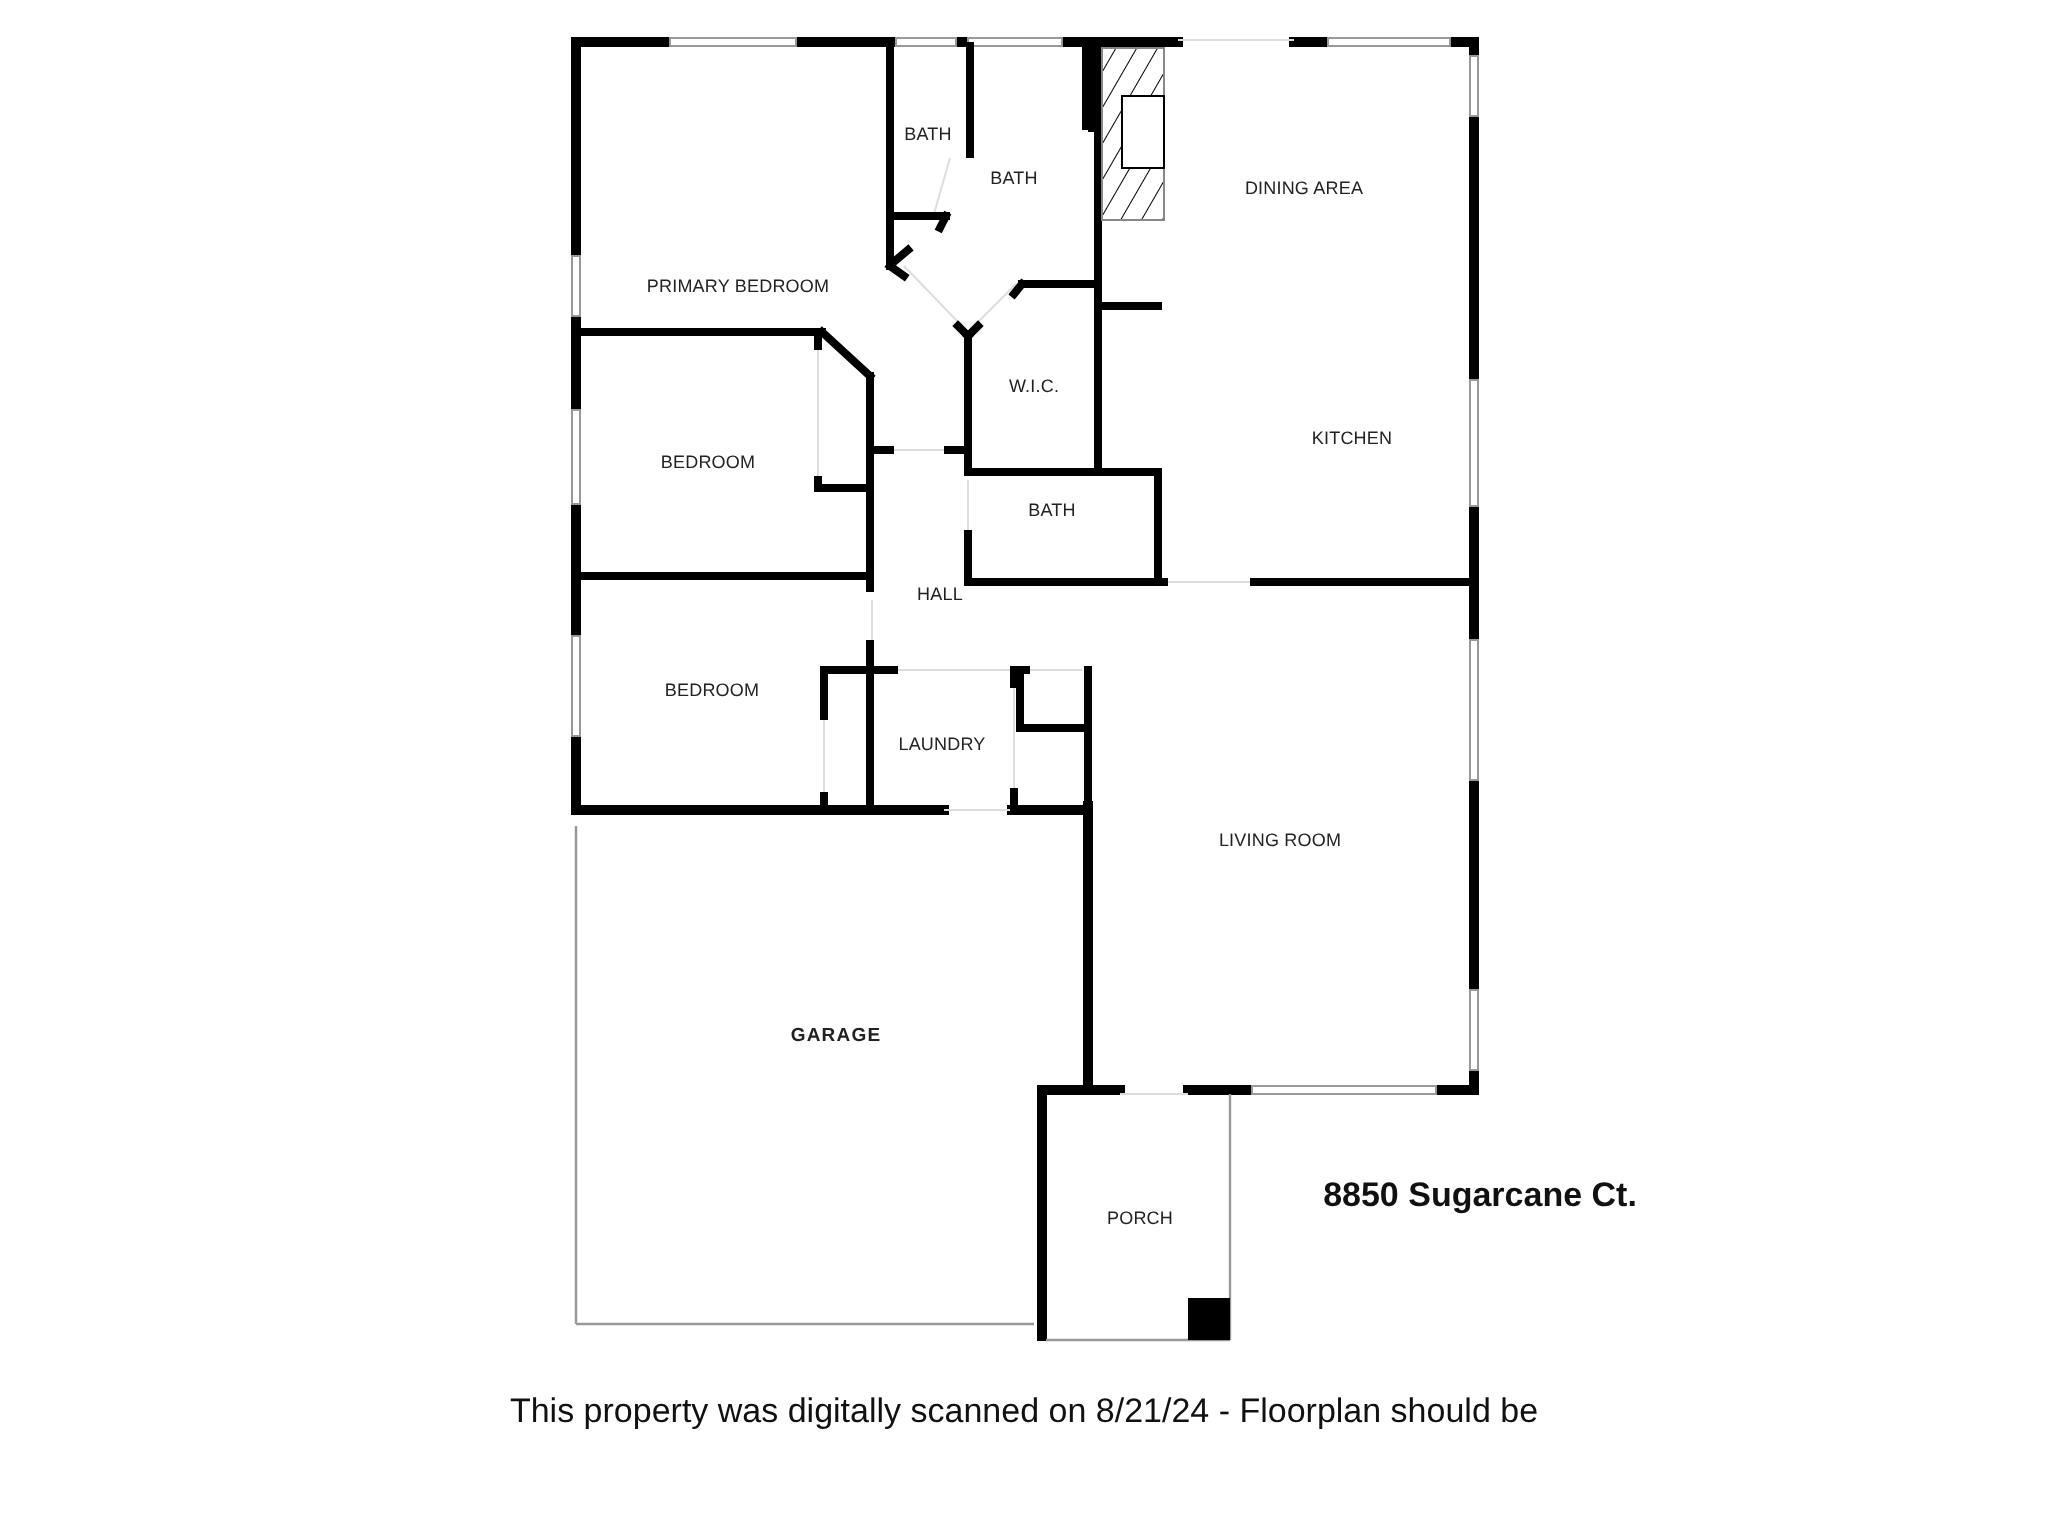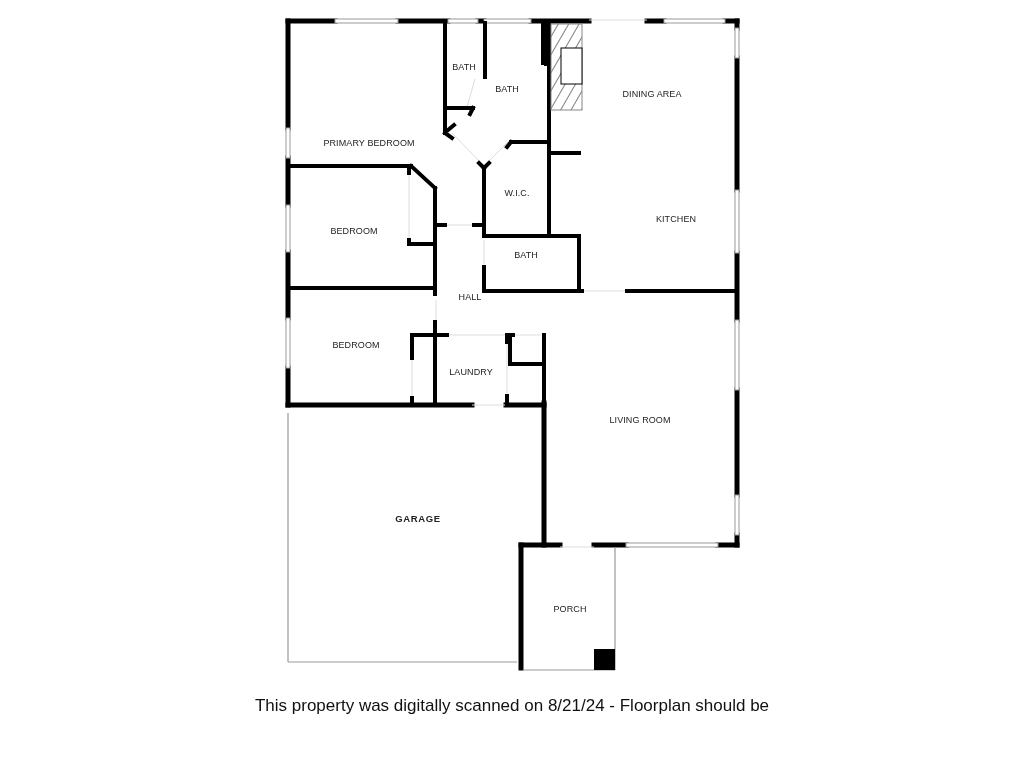--- a/index.html
+++ b/index.html
@@ -164,17 +164,18 @@
 <div class="room-label" style="left:354px;top:231px;">BEDROOM</div>
 <div class="room-label" style="left:526px;top:255px;">BATH</div>
 <div class="room-label" style="left:470px;top:297px;">HALL</div>
 <div class="room-label" style="left:356px;top:345px;">BEDROOM</div>
 <div class="room-label" style="left:471px;top:372px;">LAUNDRY</div>
 <div class="room-label" style="left:640px;top:420px;">LIVING ROOM</div>
 <div class="room-label bold" style="left:418px;top:518px;">GARAGE</div>
 <div class="room-label" style="left:570px;top:609px;">PORCH</div>
 
 <div class="address">
+  <div>8850 Sugarcane Ct.</div>
 </div>
 
 <div class="footnote">
   <div>This property was digitally scanned on 8/21/24 - Floorplan should be</div>
 </div>
 
 </body></html>

